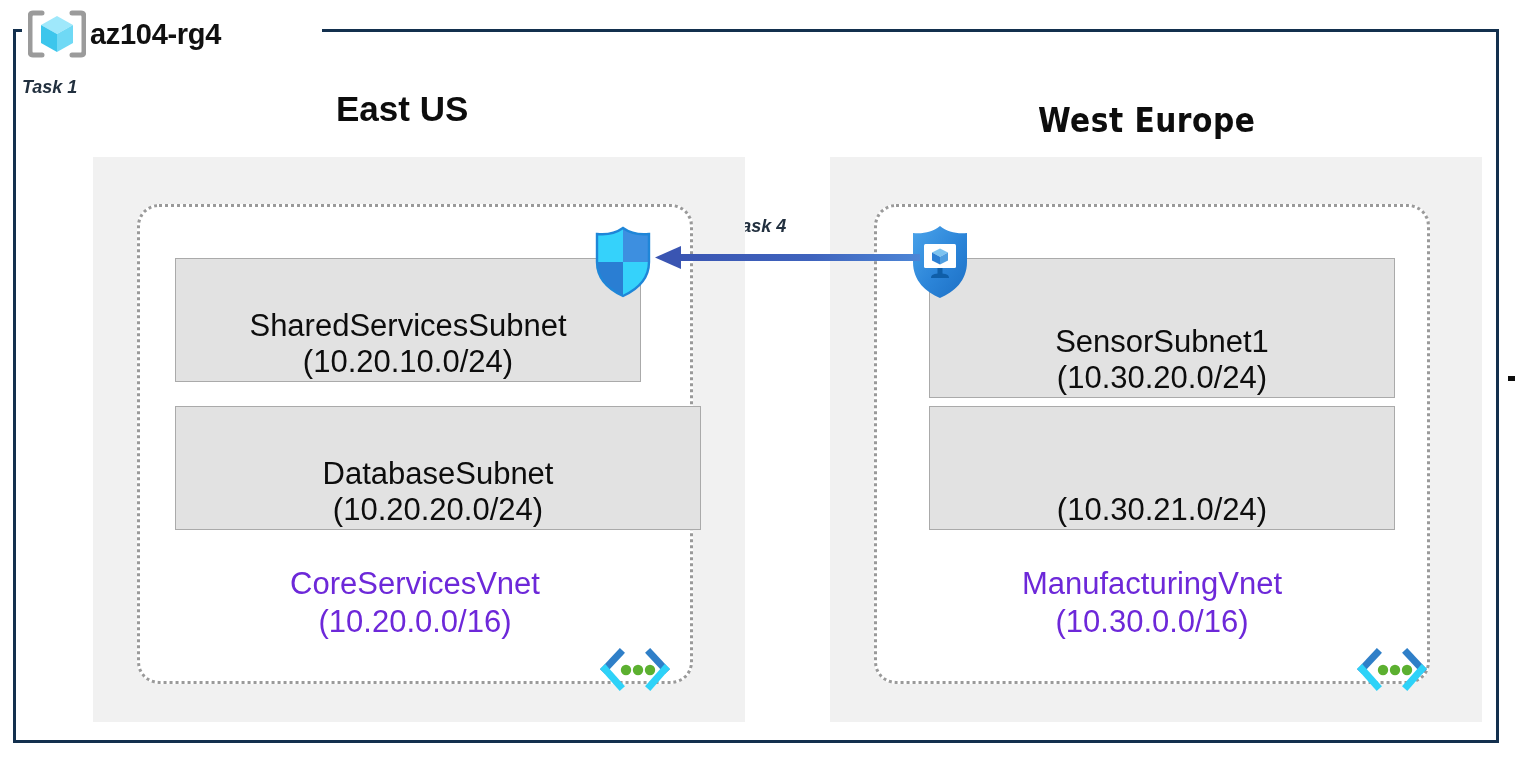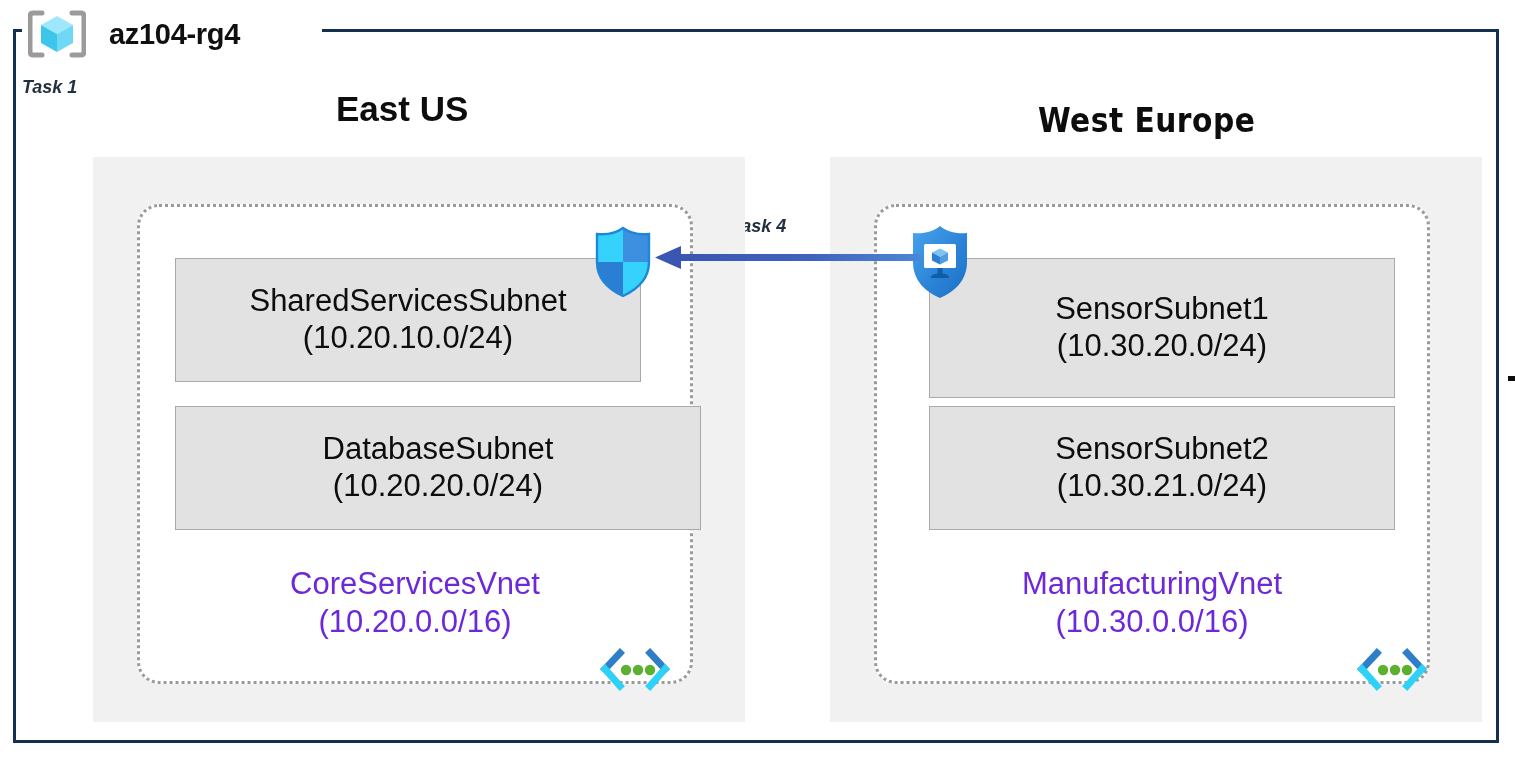--- a/index.html
+++ b/index.html
@@ -16,21 +16,21 @@
     position:absolute;left:13px;top:29px;width:1486px;height:714px;
     border:3px solid #13304e;box-sizing:border-box;background:transparent;
   }
   
   .rg-title-notch{
     position:absolute;left:22px;top:14px;width:300px;height:38px;
     background:#ffffff;
   }
   .rg-title-wrap{
     position:absolute;left:28px;top:12px;height:44px;
-    display:flex;align-items:center;gap:23px;
+    display:flex;align-items:center;gap:4px;
   }
   .rg-title-text{
     font-size:29px;font-weight:bold;color:#101010;letter-spacing:-0.3px;
     white-space:nowrap;line-height:1;
   }
 
   
   .rg-icon{position:relative;width:58px;height:48px;flex:0 0 58px;}
   .rg-icon svg{display:block;}
 
@@ -67,21 +67,21 @@
     position:absolute;background:#ffffff;box-sizing:border-box;
     border:3px dotted #9a9a9a;border-radius:22px;
   }
   #vnet-east{left:137px;top:204px;width:556px;height:480px;}
   #vnet-west{left:874px;top:204px;width:556px;height:480px;}
 
   
   .subnet-box{
     position:absolute;background:#e2e2e2;border:1px solid #aaaaaa;
     box-sizing:border-box;display:flex;flex-direction:column;
-    align-items:center;justify-content:center;
+    align-items:center;justify-content:flex-end;
   }
   .subnet-name,.subnet-cidr{
     font-size:31px;color:#0d0d0d;line-height:1.18;white-space:nowrap;
   }
   #subnet-shared  {left:175px;top:258px;width:466px;height:124px;}
   #subnet-database{left:175px;top:406px;width:526px;height:124px;}
   #subnet-sensor1 {left:929px;top:258px;width:466px;height:140px;}
   #subnet-sensor2 {left:929px;top:406px;width:466px;height:124px;}
 
   
@@ -162,21 +162,20 @@
     <span class="subnet-name">DatabaseSubnet</span>
     <span class="subnet-cidr">(10.20.20.0/24)</span>
   </div>
 
   <div class="subnet-box" id="subnet-sensor1">
     <span class="subnet-name">SensorSubnet1</span>
     <span class="subnet-cidr">(10.30.20.0/24)</span>
   </div>
 
   <div class="subnet-box" id="subnet-sensor2">
-    <span class="subnet-name">SensorSubnet2</span>
     <span class="subnet-cidr">(10.30.21.0/24)</span>
   </div>
 
   <div class="vnet-caption" id="vnet-caption-east">
     <div>CoreServicesVnet</div>
     <div>(10.20.0.0/16)</div>
   </div>
 
   <div class="vnet-caption" id="vnet-caption-west">
     <div>ManufacturingVnet</div>

